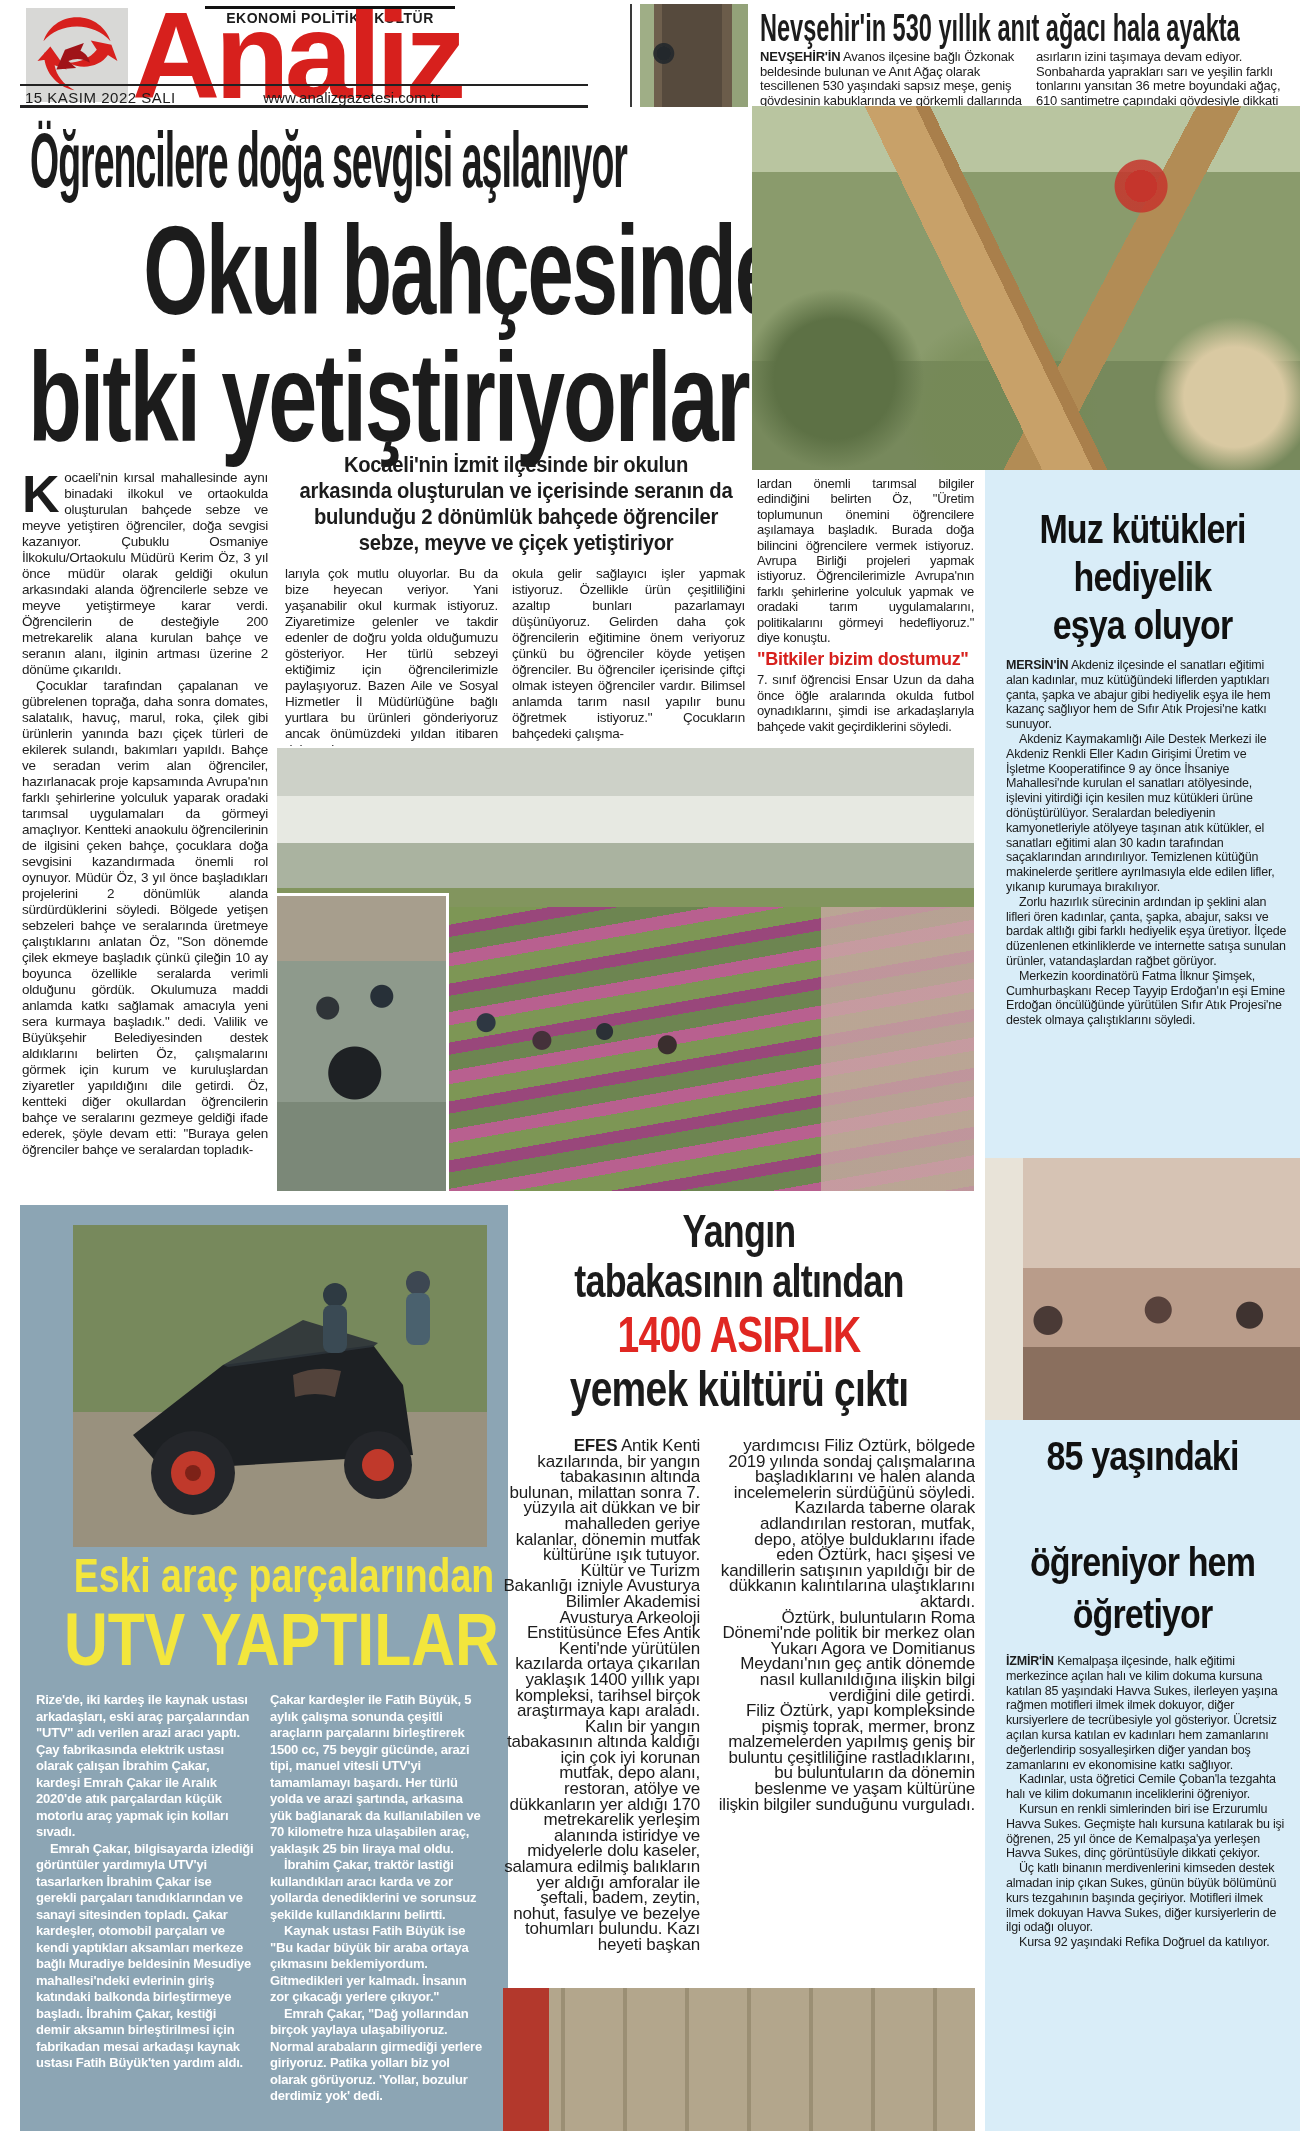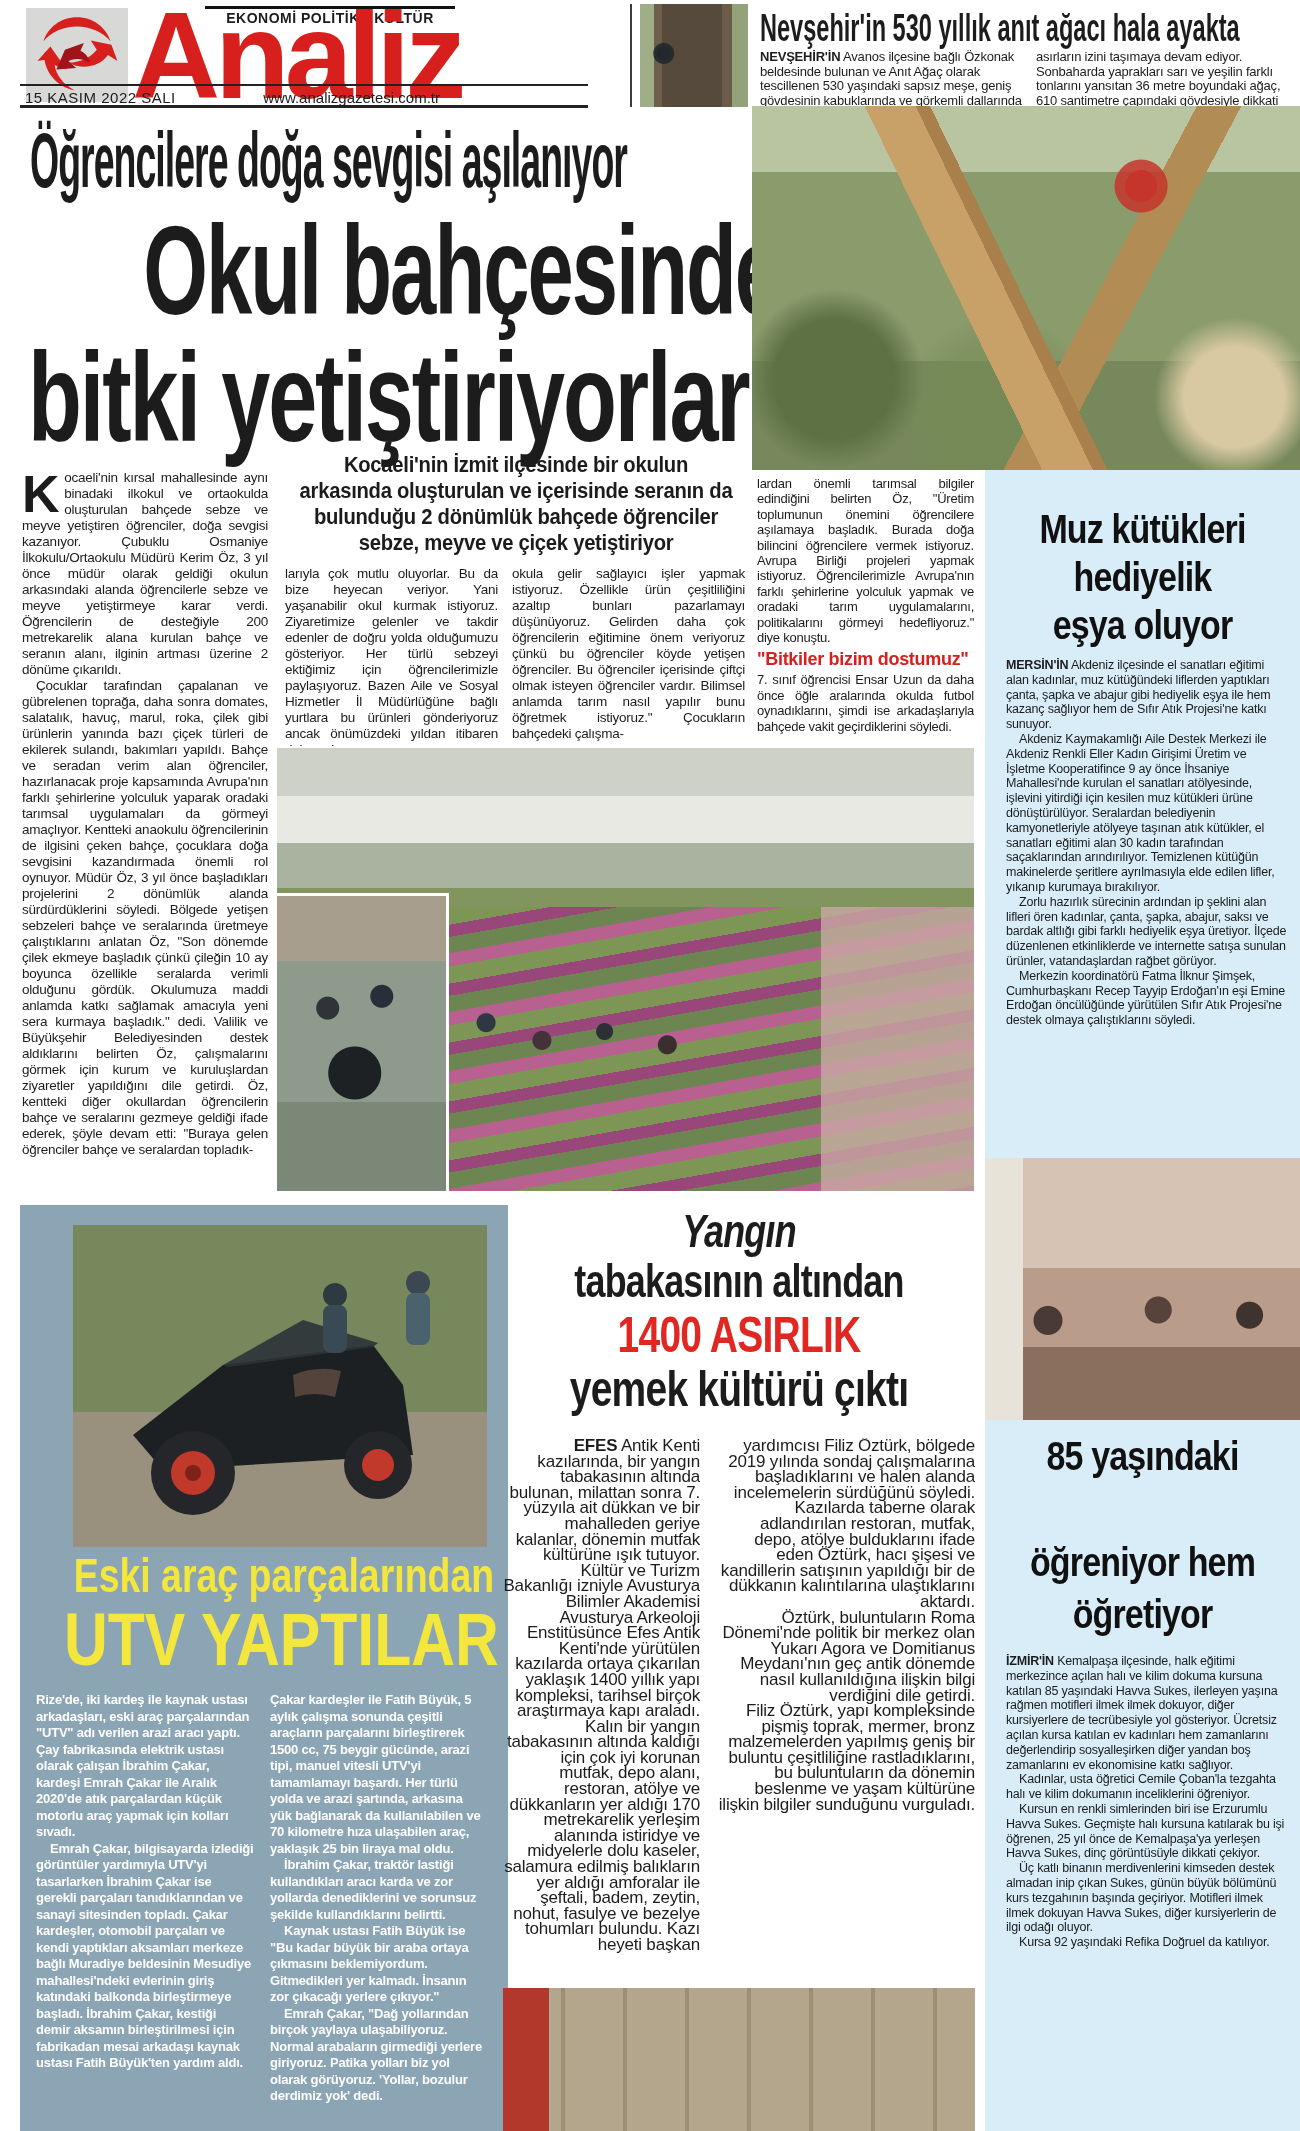--- a/index.html
+++ b/index.html
@@ -118,21 +118,21 @@
                 font-size:74px;line-height:80px;font-weight:bold;}
   .utv-col{top:1692px;width:218px;color:#fff;font-weight:bold;font-size:13px;line-height:16.5px;
            letter-spacing:-.2px;}
   .utv-col p{margin:0;text-indent:14px;}
   .utv-col p.first{text-indent:0;}
   #utv-col1{left:36px;}
   #utv-col2{left:270px;}
 
   
   .efes-hline{left:503px;width:472px;text-align:center;font-weight:bold;letter-spacing:-1px;}
-  #efes-h1{top:1206px;font-size:46px;line-height:50px;font-style:italic;}
+  #efes-h1{top:1206px;font-size:46px;line-height:50px;}
   #efes-h2{top:1256px;font-size:46px;line-height:50px;}
   #efes-h3{top:1308px;font-size:50px;line-height:54px;color:#e02722;}
   #efes-h4{top:1362px;font-size:50px;line-height:54px;}
   .efes-col{top:1438px;font-size:17px;line-height:15.6px;letter-spacing:-.2px;text-align:right;}
   .efes-col p{margin:0;text-indent:13px;}
   .efes-col p.first{text-indent:0;}
   #efes-col1{left:503px;width:197px;height:545px;overflow:hidden;}
   #efes-col2{left:718px;width:257px;height:545px;overflow:hidden;}
 
   

